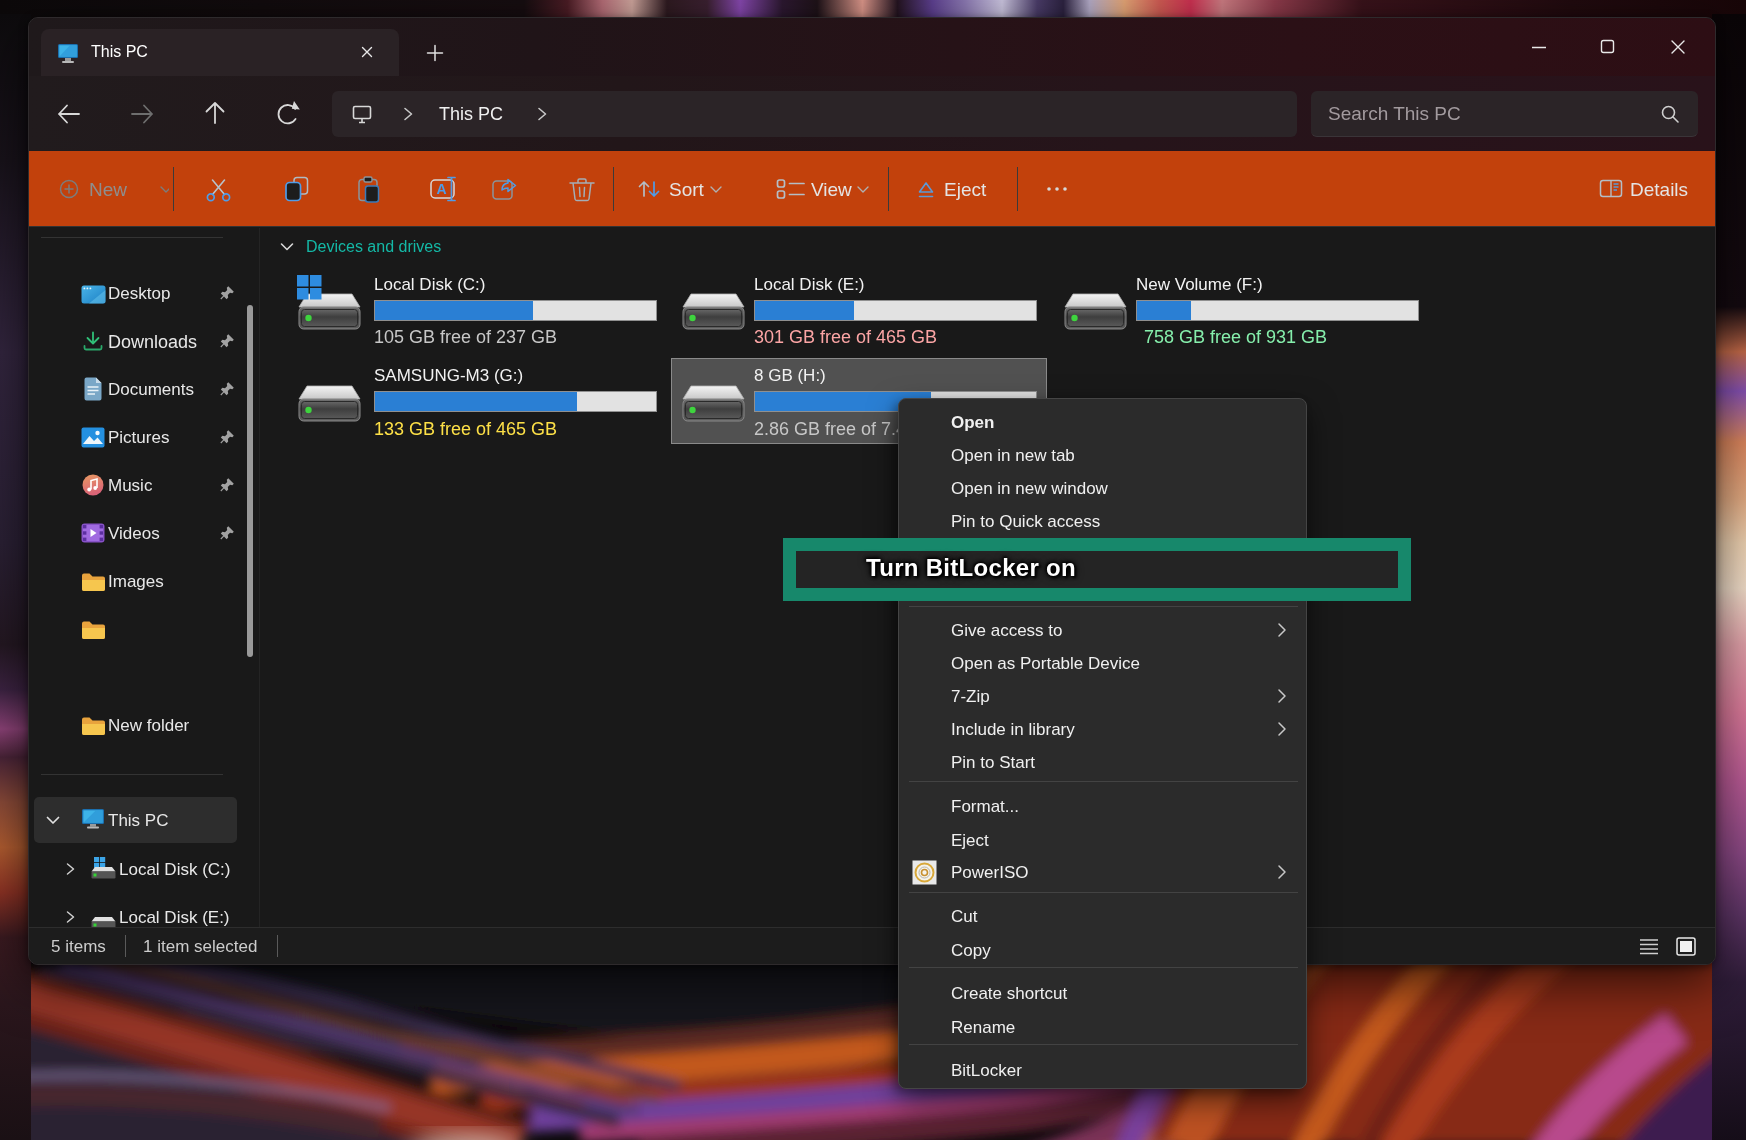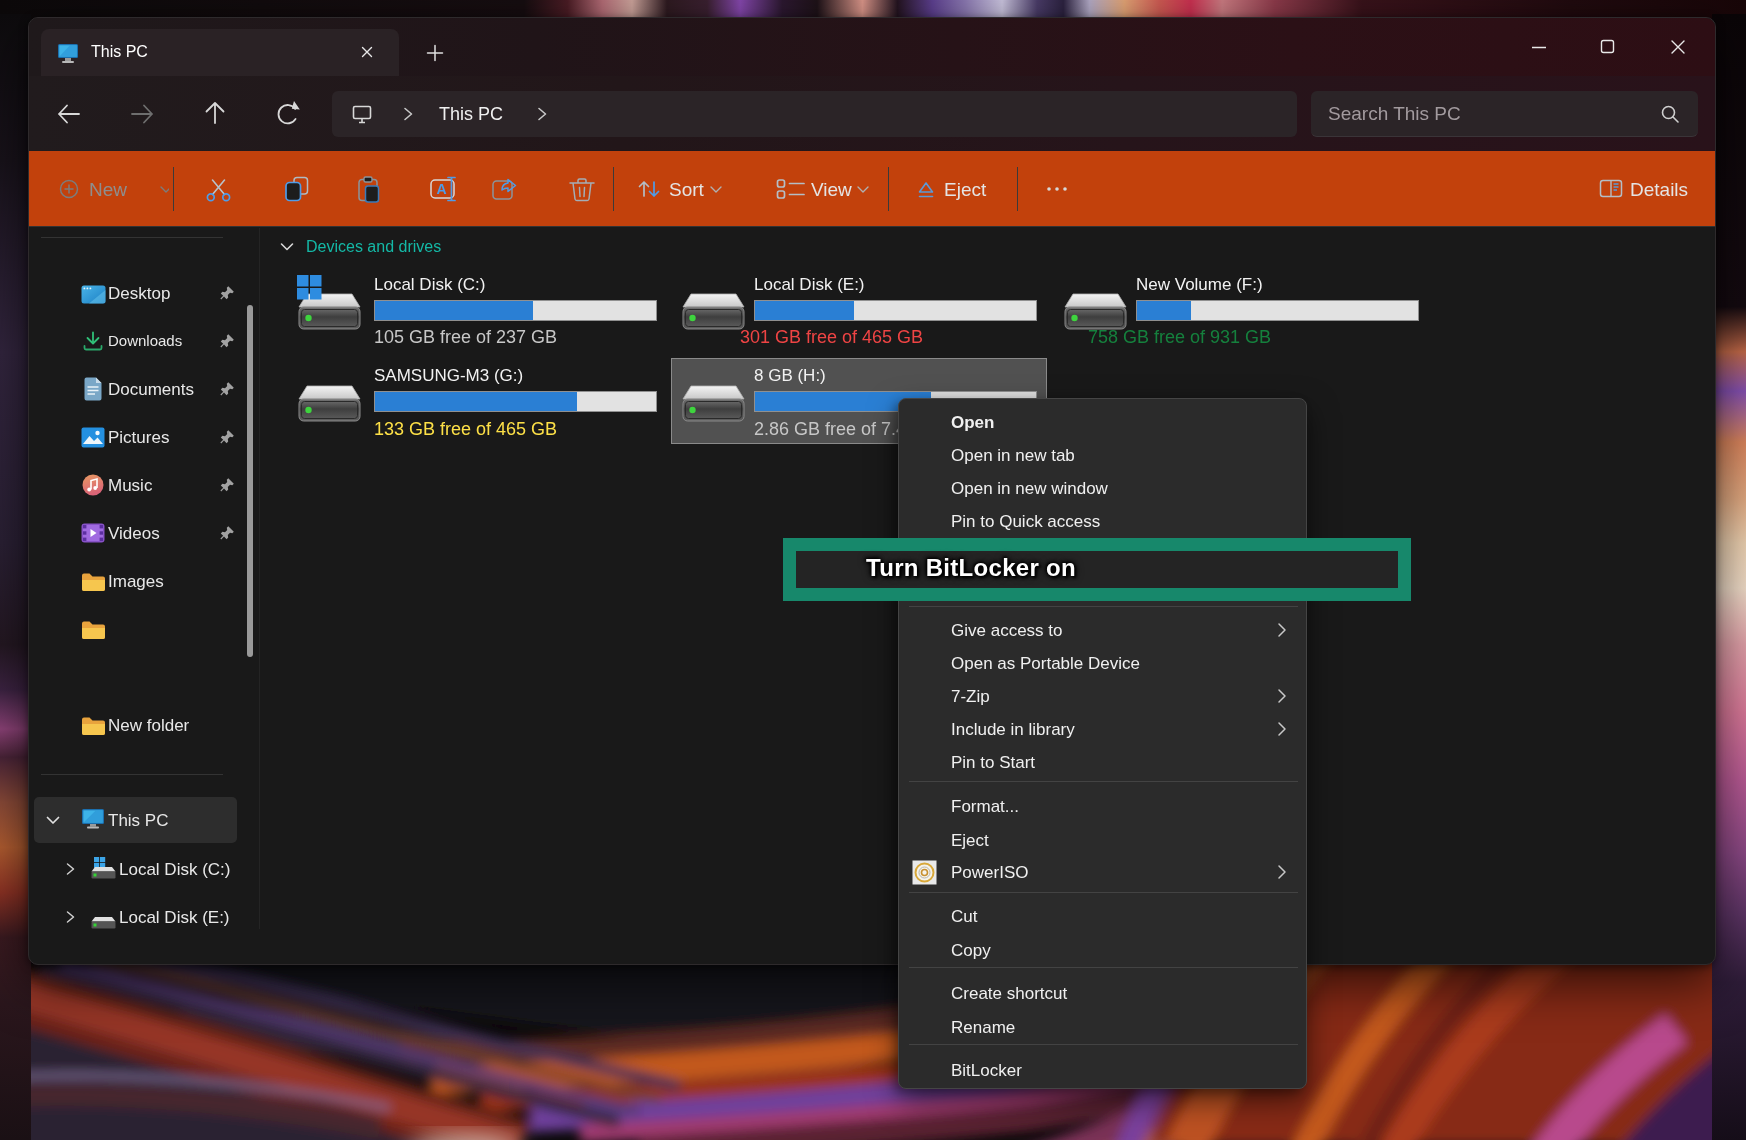--- a/index.html
+++ b/index.html
@@ -293,21 +293,21 @@
             <path d="M9.3,1.2 L14.8,6.7 L13.3,8.2 L11,7.8 L8.8,10 L9.2,12.6 L7.6,14.2 L5,11.6 L2.2,14.4 L1.4,13.6 L4.2,10.8 L1.8,8.4 L3.4,6.8 L6,7.2 L8.2,5 L7.8,2.7 Z" fill="#a2a2a2"></path>
           </svg>
         </div>
         <div class="abs" style="left:0;top:89px;width:230px;height:48px">
           <svg class="abs" style="left:53px;top:13px" width="22" height="22" viewBox="0 0 22 22">
             <g stroke="#30c078" stroke-width="1.8" fill="none" stroke-linecap="round" stroke-linejoin="round">
               <path d="M11,2.5 V13 M5.5,8 L11,13.5 L16.5,8"></path>
               <path d="M2.5,16 V18 A1.5,1.5 0 0 0 4,19.5 H18 A1.5,1.5 0 0 0 19.5,18 V16" stroke="#2aa86a"></path>
             </g>
           </svg>
-          <span class="t" style="left:79px;top:15px;font-size:15px;color:#e8e8e8;">Downloads</span>
+          <span class="t" style="left:79px;top:15px;font-size:18px;color:#e8e8e8;">Downloads</span>
           <svg class="abs" style="left:190px;top:16px" width="16" height="16" viewBox="0 0 16 16">
             <path d="M9.3,1.2 L14.8,6.7 L13.3,8.2 L11,7.8 L8.8,10 L9.2,12.6 L7.6,14.2 L5,11.6 L2.2,14.4 L1.4,13.6 L4.2,10.8 L1.8,8.4 L3.4,6.8 L6,7.2 L8.2,5 L7.8,2.7 Z" fill="#a2a2a2"></path>
           </svg>
         </div>
         <div class="abs" style="left:0;top:185px;width:230px;height:48px">
           <svg class="abs" style="left:52px;top:14px" width="24" height="21" viewBox="0 0 24 21">
             <rect x="0.5" y="0.5" width="23" height="20" rx="2" fill="#2490e0"></rect>
             <path d="M2,17 L8.5,9 L13,14 L16.5,10.5 L22,17 Z" fill="#eef6fb"></path>
             <circle cx="16.5" cy="6" r="2.2" fill="#f2f8fc"></circle>
           </svg>
@@ -451,42 +451,42 @@
 <g fill="#2e8ce0">
             <rect x="0" y="0" width="11.5" height="11.5"></rect>
             <rect x="13" y="0" width="11.5" height="11.5"></rect>
             <rect x="0" y="13" width="11.5" height="11.5"></rect>
             <rect x="13" y="13" width="11.5" height="11.5"></rect>
           </g>
         </svg>
     <span class="t" style="left:494px;top:47px;font-size:17px;color:#f2f2f2;">Local Disk (E:)</span>
     <div class="abs" style="left:494px;top:72px;width:283px;height:21px;background:#e2e2e2;border:1px solid #909090;"></div>
     <div class="abs" style="left:495px;top:73px;width:99px;height:19px;background:#2a7fd4;"></div>
-    <span class="t" style="left:480px;top:99px;font-size:18px;color:#ef4444;">301 GB free of 465 GB</span>
+    <span class="t" style="left:494px;top:99px;font-size:18px;color:#fca5a5;">301 GB free of 465 GB</span>
     <svg class="abs" style="left:421px;top:47px" width="68" height="58" viewBox="0 0 68 58">
 <defs>
             <linearGradient id="dt421x47" x1="0" y1="0" x2="0" y2="1">
               <stop offset="0" stop-color="#f4f4f4"></stop>
               <stop offset="1" stop-color="#c8c8c8"></stop>
             </linearGradient>
 <linearGradient id="df421x47" x1="0" y1="0" x2="0" y2="1">
               <stop offset="0" stop-color="#757575"></stop>
               <stop offset="0.45" stop-color="#3e3e3e"></stop>
               <stop offset="1" stop-color="#606060"></stop>
             </linearGradient>
           </defs>
 <path d="M10,19 H55 L63,32 H2 Z" fill="url(#dt421x47)" stroke="#b0b0b0" stroke-width="0.8"></path>
 <rect x="2" y="32" width="61" height="22" rx="4.5" fill="url(#df421x47)" stroke="#8a8a8a" stroke-width="1"></rect>
 <rect x="4.5" y="34.5" width="56" height="17" rx="3" fill="none" stroke="#2a2a2a" stroke-width="1"></rect>
 <circle cx="11.5" cy="43" r="3.2" fill="#3ed43e"></circle>
 </svg>
     <span class="t" style="left:876px;top:47px;font-size:17px;color:#f2f2f2;">New Volume (F:)</span>
     <div class="abs" style="left:876px;top:72px;width:283px;height:21px;background:#e2e2e2;border:1px solid #909090;"></div>
     <div class="abs" style="left:877px;top:73px;width:54px;height:19px;background:#2a7fd4;"></div>
-    <span class="t" style="left:828px;top:99px;font-size:18px;color:#15803d;">758 GB free of 931 GB</span>
+    <span class="t" style="left:884px;top:99px;font-size:18px;color:#86efac;">758 GB free of 931 GB</span>
     <svg class="abs" style="left:803px;top:47px" width="68" height="58" viewBox="0 0 68 58">
 <defs>
             <linearGradient id="dt803x47" x1="0" y1="0" x2="0" y2="1">
               <stop offset="0" stop-color="#f4f4f4"></stop>
               <stop offset="1" stop-color="#c8c8c8"></stop>
             </linearGradient>
 <linearGradient id="df803x47" x1="0" y1="0" x2="0" y2="1">
               <stop offset="0" stop-color="#757575"></stop>
               <stop offset="0.45" stop-color="#3e3e3e"></stop>
               <stop offset="1" stop-color="#606060"></stop>
@@ -534,20 +534,33 @@
               <stop offset="0.45" stop-color="#3e3e3e"></stop>
               <stop offset="1" stop-color="#606060"></stop>
             </linearGradient>
           </defs>
 <path d="M10,19 H55 L63,32 H2 Z" fill="url(#dt421x139)" stroke="#b0b0b0" stroke-width="0.8"></path>
 <rect x="2" y="32" width="61" height="22" rx="4.5" fill="url(#df421x139)" stroke="#8a8a8a" stroke-width="1"></rect>
 <rect x="4.5" y="34.5" width="56" height="17" rx="3" fill="none" stroke="#2a2a2a" stroke-width="1"></rect>
 <circle cx="11.5" cy="43" r="3.2" fill="#3ed43e"></circle>
 </svg>
       </div>
+  </div>
+  <div id="statusbar">
+    <span class="t" style="left:22px;top:9px;font-size:17px;color:#cccccc;">5 items</span>
+    <div class="abs" style="left:96px;top:7px;width:1px;height:22px;background:#5a5a5a;"></div>
+    <span class="t" style="left:114px;top:9px;font-size:17px;color:#cccccc;">1 item selected</span>
+    <div class="abs" style="left:248px;top:7px;width:1px;height:22px;background:#5a5a5a;"></div>
+    <svg class="abs" style="left:1604px;top:8px" width="70" height="22" viewBox="0 0 70 22">
+      <g stroke="#cfcfcf" stroke-width="1.6" fill="none">
+        <path d="M7,4 H25 M7,8.5 H25 M7,13 H25 M7,17.5 H25"></path>
+      </g>
+      <rect x="44" y="2" width="18" height="17" rx="2" fill="none" stroke="#e8e8e8" stroke-width="1.5"></rect>
+      <rect x="47" y="5" width="12" height="11" fill="#f0f0f0"></rect>
+    </svg>
   </div>
 </div>
 <div id="cmenu">
   <span class="mi b" style="top:7px;">Open</span>
   <span class="mi" style="top:40px;">Open in new tab</span>
   <span class="mi" style="top:73px;">Open in new window</span>
   <span class="mi" style="top:106px;">Pin to Quick access</span>
   <span class="mi" style="top:156px;">Turn BitLocker on</span>
   <div class="msep" style="top:207px;"></div>
   <span class="mi" style="top:215px;">Give access to</span>

